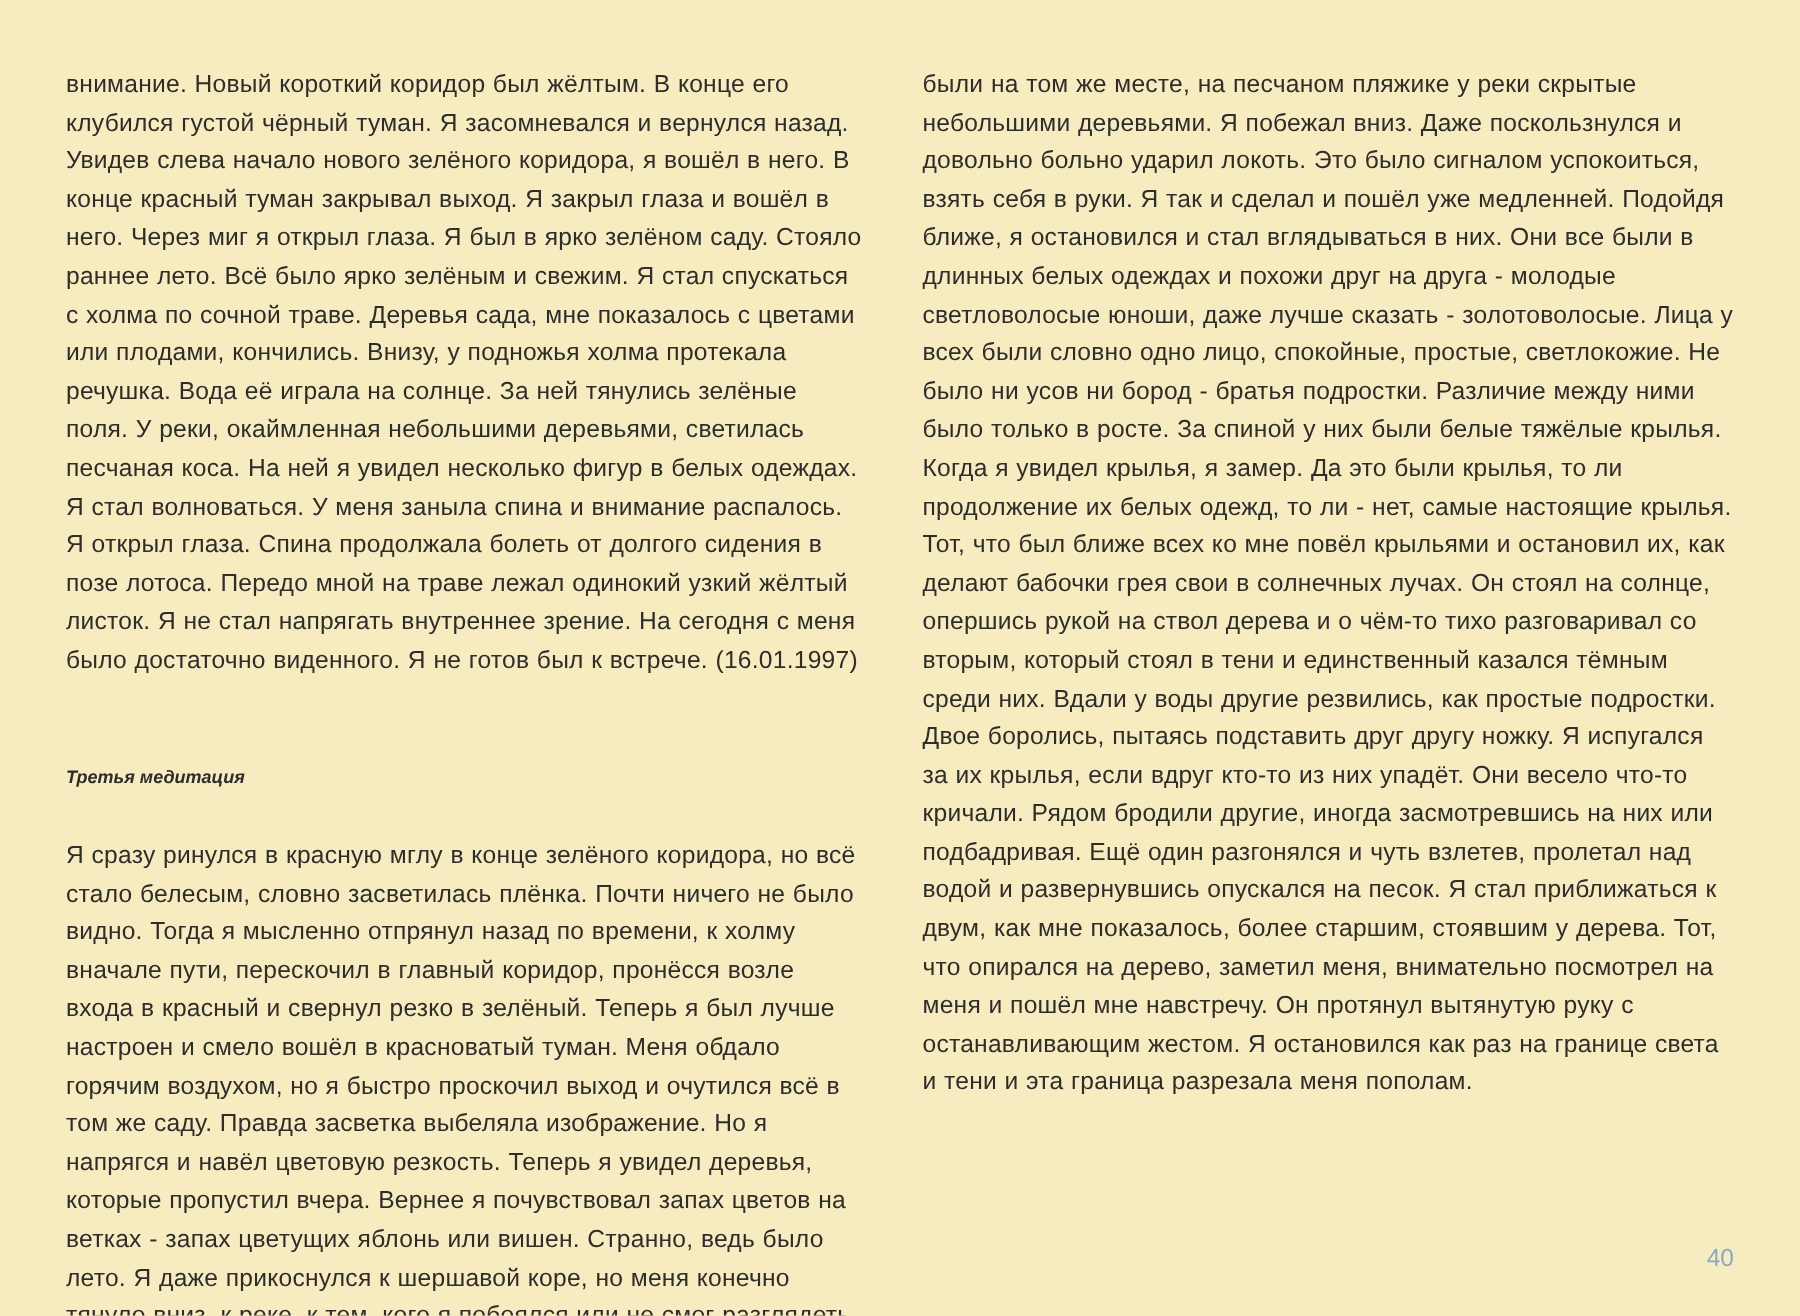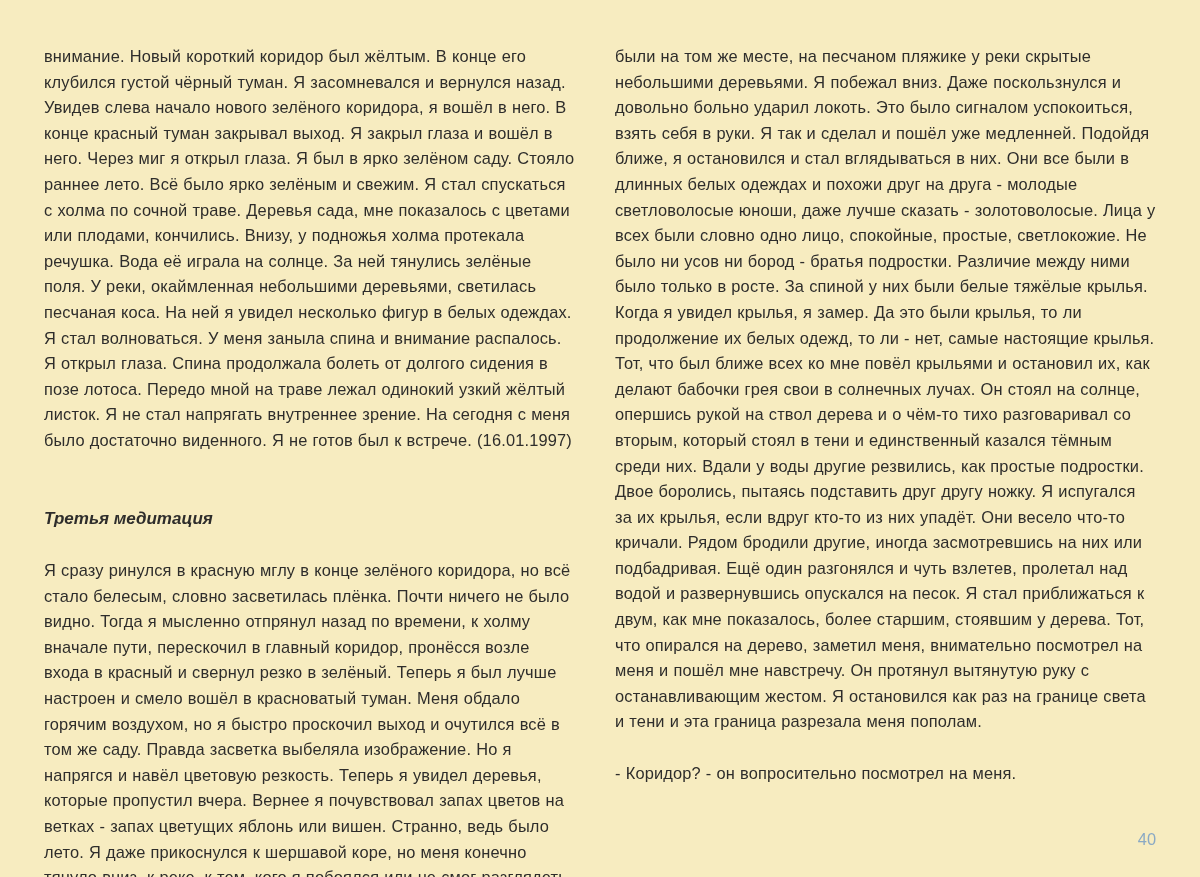--- a/index.html
+++ b/index.html
@@ -45,21 +45,21 @@
     line-height: 25.6px;
     letter-spacing: 0.01em;
     color: #2e2d2b;
     text-align: left;
     word-spacing: 0.02em;
   }
   p.para + p.para { margin-top: 0; }
 
   h2.heading {
     margin: 0;
-    font-size: 17px;
+    font-size: 12px;
     line-height: 25.6px;
     font-weight: bold;
     font-style: italic;
     color: #2e2d2b;
   }
 
   .spacer-before-heading { height: 52px; }
   .spacer-after-heading { height: 27px; }
   .spacer-dialog { height: 26px; }
 
@@ -90,20 +90,19 @@
       <div class="spacer-after-heading"></div>
 
       <p class="para">Я сразу ринулся в красную мглу в конце зелёного коридора, но всё стало белесым, словно засветилась плёнка. Почти ничего не было видно. Тогда я мысленно отпрянул назад по времени, к холму вначале пути, перескочил в главный коридор, пронёсся возле входа в красный и свернул резко в зелёный. Теперь я был лучше настроен и смело вошёл в красноватый туман. Меня обдало горячим воздухом, но я быстро проскочил выход и очутился всё в том же саду. Правда засветка выбеляла изображение. Но я напрягся и навёл цветовую резкость. Теперь я увидел деревья, которые пропустил вчера. Вернее я почувствовал запах цветов на ветках - запах цветущих яблонь или вишен. Странно, ведь было лето. Я даже прикоснулся к шершавой коре, но меня конечно тянуло вниз, к реке, к тем, кого я побоялся или не смог разглядеть вчера. Они</p>
     </div>
 
     <div class="col col-right">
       <p class="para">были на том же месте, на песчаном пляжике у реки скрытые небольшими деревьями. Я побежал вниз. Даже поскользнулся и довольно больно ударил локоть. Это было сигналом успокоиться, взять себя в руки. Я так и сделал и пошёл уже медленней. Подойдя ближе, я остановился и стал вглядываться в них. Они все были в длинных белых одеждах и похожи друг на друга - молодые светловолосые юноши, даже лучше сказать - золотоволосые. Лица у всех были словно одно лицо, спокойные, простые, светлокожие. Не было ни усов ни бород - братья подростки. Различие между ними было только в росте. За спиной у них были белые тяжёлые крылья. Когда я увидел крылья, я замер. Да это были крылья, то ли продолжение их белых одежд, то ли - нет, самые настоящие крылья. Тот, что был ближе всех ко мне повёл крыльями и остановил их, как делают бабочки грея свои в солнечных лучах. Он стоял на солнце, опершись рукой на ствол дерева и о чём-то тихо разговаривал со вторым, который стоял в тени и единственный казался тёмным среди них. Вдали у воды другие резвились, как простые подростки. Двое боролись, пытаясь подставить друг другу ножку. Я испугался за их крылья, если вдруг кто-то из них упадёт. Они весело что-то кричали. Рядом бродили другие, иногда засмотревшись на них или подбадривая. Ещё один разгонялся и чуть взлетев, пролетал над водой и развернувшись опускался на песок. Я стал приближаться к двум, как мне показалось, более старшим, стоявшим у дерева. Тот, что опирался на дерево, заметил меня, внимательно посмотрел на меня  и пошёл мне навстречу. Он протянул вытянутую руку с останавливающим жестом. Я остановился как раз на границе света и тени и эта граница разрезала меня пополам.</p>
 
       <div class="spacer-dialog"></div>
 
-      <p class="para">- Коридор? - он вопросительно посмотрел на меня.</p>
     </div>
 
   </div>
 
   <div class="page-number">40</div>
 
 </div>
 
 </body></html>

